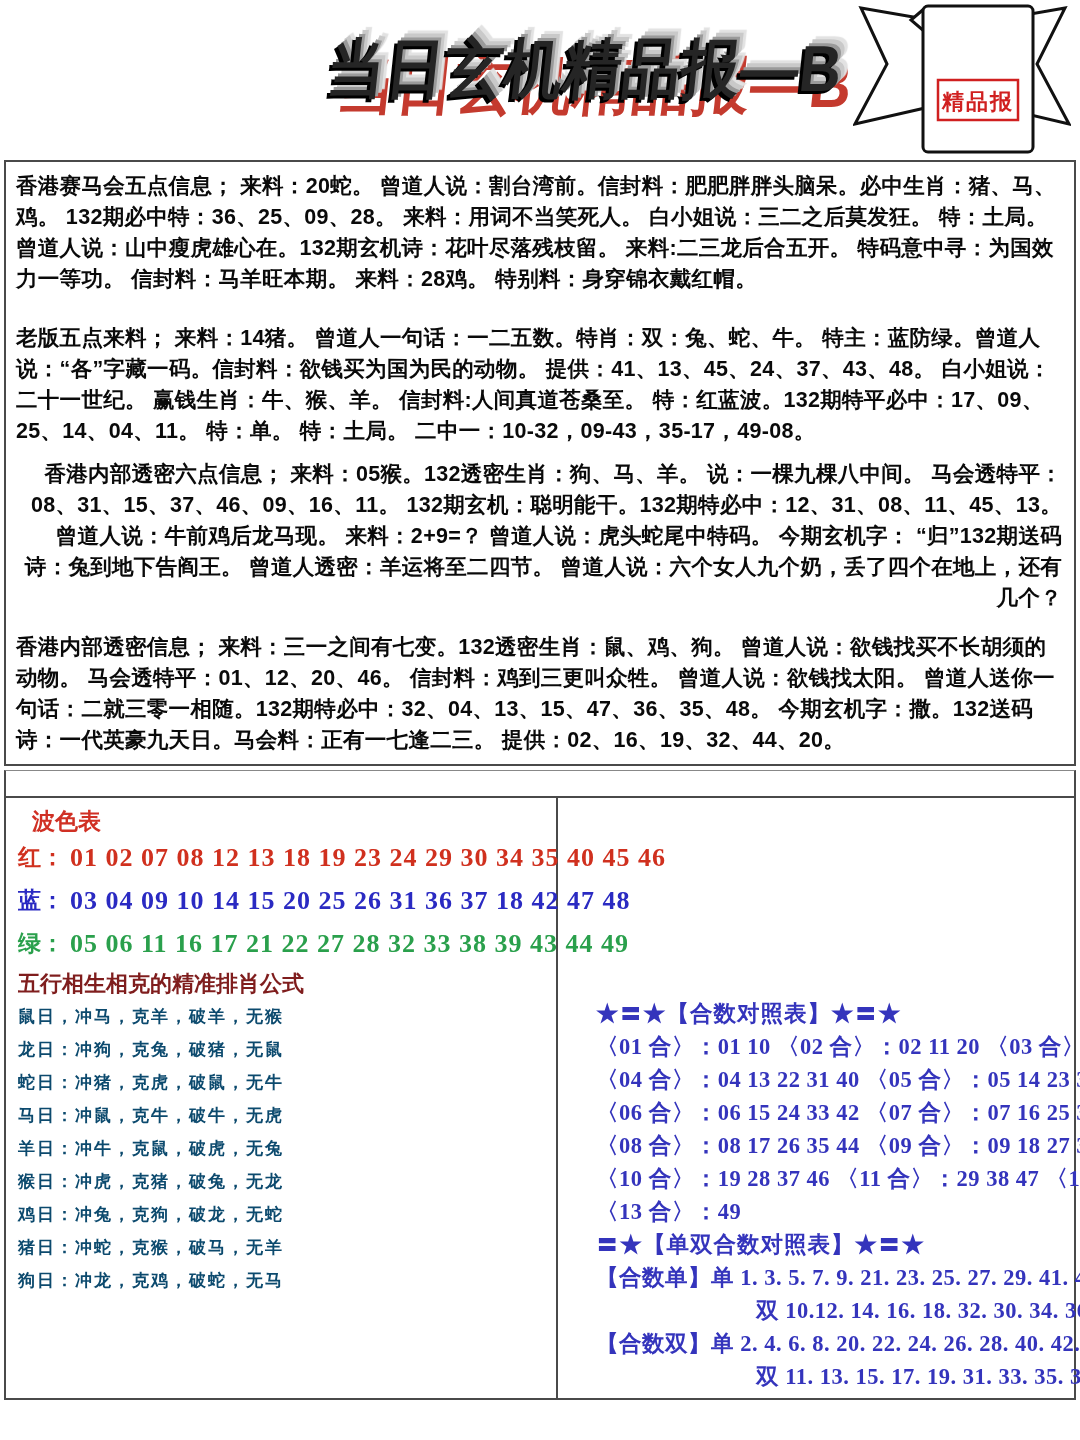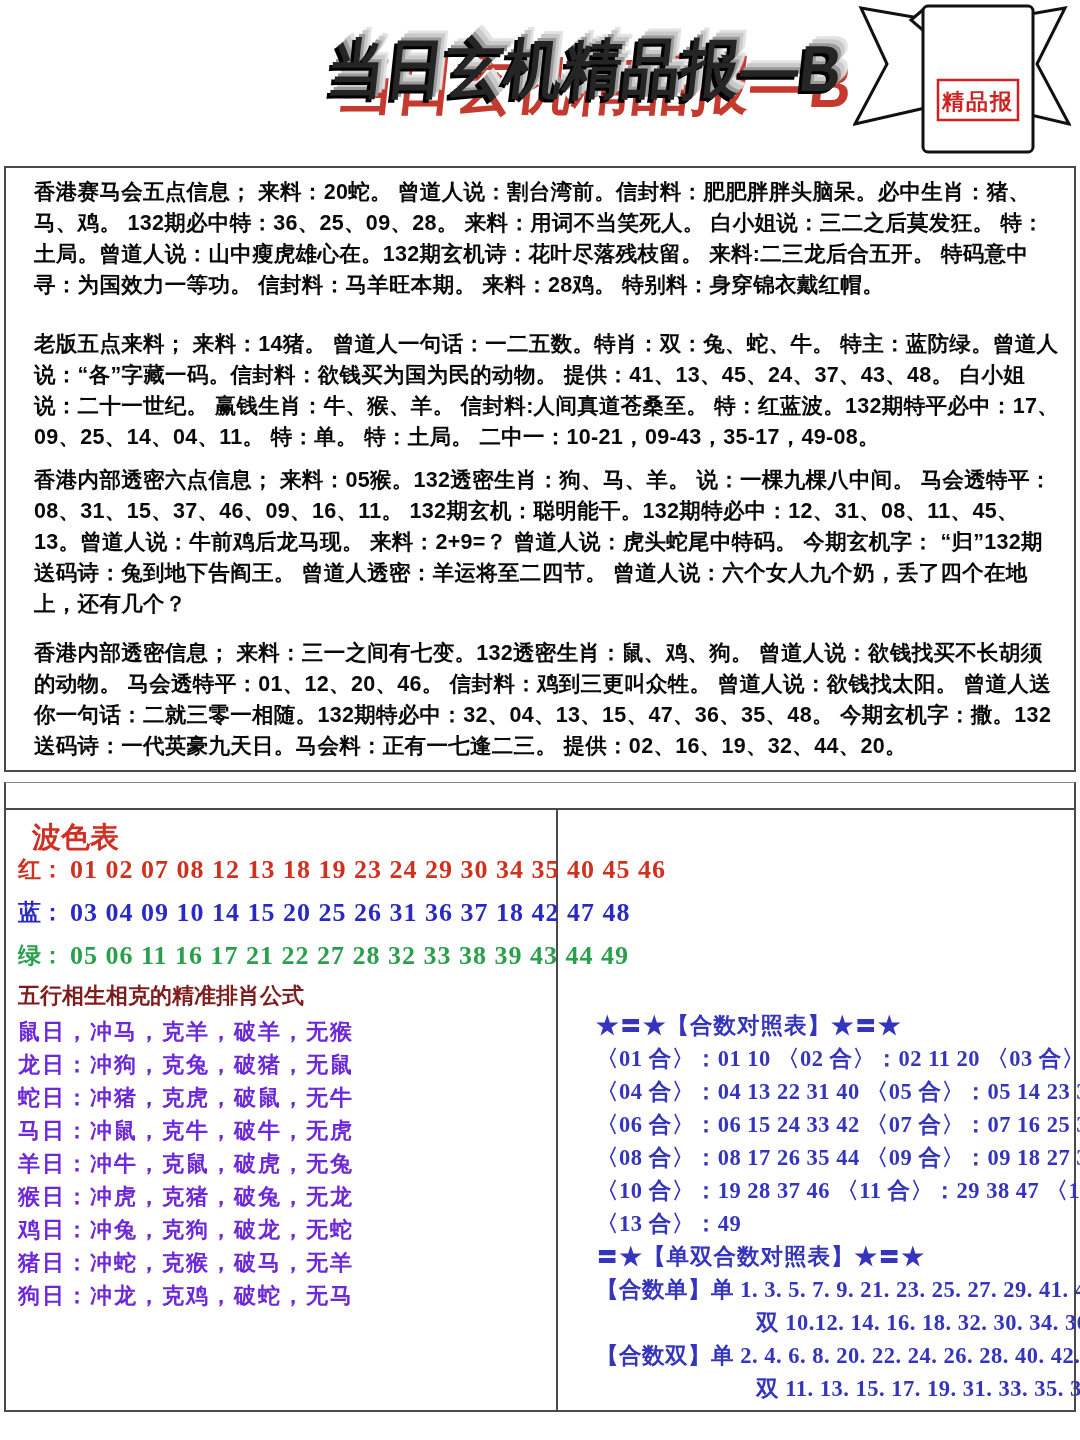--- a/index.html
+++ b/index.html
@@ -10,49 +10,49 @@
   .header { position:relative; height:156px; overflow:hidden; }
   .title3d { position:absolute; left:332px; top:22px; width:560px; height:120px; }
   .title-layer { position:absolute; white-space:nowrap; font-weight:900; font-size:58px;
                  letter-spacing:1px; transform:skewX(-6deg) scaleY(1.12); transform-origin:left top; }
   .title-red  { left:10px; top:20px; color:#c43a2e; }
   .title-main { left:0; top:4px; color:#252525;
                 text-shadow:-3px 3px 0 #000, 3px -3px 0 #9a9a9a, 6px -6px 0 #c9c9c9, 9px -9px 1px #e2e2e2; }
   .ribbon { position:absolute; left:853px; top:4px; width:218px; height:150px; }
 
   
-  .box1 { margin:10px 4px; border:2px solid #4a4a4a; padding:9px 12px 8px 28px;
+  .box1 { margin:4px 4px; border:2px solid #4a4a4a; padding:9px 12px 8px 10px;
           font-size:21.5px; font-weight:700; color:#0a0a0a; line-height:31px;
           min-height:598px; overflow:hidden; letter-spacing:0.3px; }
   .box1 p + p { margin-top:0; }
   .p2 { margin-top:28px !important; }
-  .p3 { margin-top:12px !important; }
+  .p3 { margin-top:12px !important;text-align:right; }
   .p4 { margin-top:18px !important; }
 
   
   .strip { margin:0 4px; height:28px; border-left:2px solid #4a4a4a; border-right:2px solid #4a4a4a;
            border-top:1px solid #888; border-bottom:2px solid #4a4a4a; }
 
   
   .box2 { margin:0 4px; border:2px solid #4a4a4a; border-top:none; display:flex; height:602px; }
   .col-left  { width:552px; border-right:2px solid #4a4a4a; padding:8px 6px 0 12px; }
   .col-right { flex:1; padding:200px 6px 0 38px; }
 
-  .bose-title { color:#d03024; font-size:29px; font-weight:700; padding-left:14px;
+  .bose-title { color:#d03024; font-size:23px; font-weight:700; padding-left:14px;
                 font-family:"Liberation Serif", serif; height:30px; }
   .bose-row { font-family:"Liberation Serif", serif; font-weight:700; font-size:26px;
               height:43px; display:flex; align-items:center; letter-spacing:1px; white-space:nowrap; }
   .bose-row .lbl { font-size:23px; margin-right:6px; letter-spacing:0; }
   .c-red   { color:#d0301e; }
   .c-blue  { color:#2a2ac2; }
   .c-green { color:#2aa04c; }
 
   .formula-title { color:#7f1d1d; font-size:22px; font-weight:700; margin:4px 0 8px;
                    font-family:"Liberation Serif", serif; height:28px; }
-  .zodiac-line { color:#6d28d9; font-size:22px; font-weight:700; height:33px;
+  .zodiac-line { color:#0c4a6e; font-size:17px; font-weight:700; height:33px;
                  font-family:"Liberation Serif", serif; letter-spacing:2px; white-space:nowrap; }
 
   .r-line { color:#3434bc; font-size:22.5px; font-weight:700; height:33px;
             font-family:"Liberation Serif", serif; white-space:nowrap; letter-spacing:0.5px; }
   .r-header { letter-spacing:1px; }
   .r-indent { padding-left:160px; }
 </style>
 </head>
 <body>
 
@@ -69,21 +69,21 @@
       <polygon points="72,4 58,16 72,28" fill="#fff" stroke="#111" stroke-width="3"></polygon>
       <polygon points="148,4 162,16 148,28" fill="#fff" stroke="#111" stroke-width="3"></polygon>
       <rect x="70" y="2" width="110" height="146" rx="5" fill="#fff" stroke="#111" stroke-width="3"></rect>
       <rect x="85" y="76" width="80" height="40" fill="#fff" stroke="#d02020" stroke-width="2.5"></rect>
       <text x="125" y="105" text-anchor="middle" font-size="22" font-weight="bold" fill="#d02020" font-family="Liberation Sans, sans-serif" letter-spacing="2">精品报</text>
     </svg>
   </div>
 
   <div class="box1">
     <p>香港赛马会五点信息； 来料：20蛇。 曾道人说：割台湾前。信封料：肥肥胖胖头脑呆。必中生肖：猪、马、鸡。 132期必中特：36、25、09、28。 来料：用词不当笑死人。 白小姐说：三二之后莫发狂。 特：土局。曾道人说：山中瘦虎雄心在。132期玄机诗：花叶尽落残枝留。 来料:二三龙后合五开。 特码意中寻：为国效力一等功。 信封料：马羊旺本期。 来料：28鸡。 特别料：身穿锦衣戴红帽。</p>
-    <p class="p2">老版五点来料； 来料：14猪。 曾道人一句话：一二五数。特肖：双：兔、蛇、牛。 特主：蓝防绿。曾道人说：“各”字藏一码。信封料：欲钱买为国为民的动物。 提供：41、13、45、24、37、43、48。 白小姐说：二十一世纪。 赢钱生肖：牛、猴、羊。 信封料:人间真道苍桑至。 特：红蓝波。132期特平必中：17、09、25、14、04、11。 特：单。 特：土局。 二中一：10-21，09-43，35-17，49-08。</p>
+    <p class="p2">老版五点来料； 来料：14猪。 曾道人一句话：一二五数。特肖：双：兔、蛇、牛。 特主：蓝防绿。曾道人说：“各”字藏一码。信封料：欲钱买为国为民的动物。 提供：41、13、45、24、37、43、48。 白小姐说：二十一世纪。 赢钱生肖：牛、猴、羊。 信封料:人间真道苍桑至。 特：红蓝波。132期特平必中：17、09、25、14、04、11。 特：单。 特：土局。 二中一：10-32，09-43，35-17，49-08。</p>
     <p class="p3">香港内部透密六点信息； 来料：05猴。132透密生肖：狗、马、羊。 说：一棵九棵八中间。 马会透特平：08、31、15、37、46、09、16、11。 132期玄机：聪明能干。132期特必中：12、31、08、11、45、13。曾道人说：牛前鸡后龙马现。 来料：2+9=？ 曾道人说：虎头蛇尾中特码。 今期玄机字： “归”132期送码诗：兔到地下告阎王。 曾道人透密：羊运将至二四节。 曾道人说：六个女人九个奶，丢了四个在地上，还有几个？</p>
     <p class="p4">香港内部透密信息； 来料：三一之间有七变。132透密生肖：鼠、鸡、狗。 曾道人说：欲钱找买不长胡须的动物。 马会透特平：01、12、20、46。 信封料：鸡到三更叫众牲。 曾道人说：欲钱找太阳。 曾道人送你一句话：二就三零一相随。132期特必中：32、04、13、15、47、36、35、48。 今期玄机字：撒。132送码诗：一代英豪九天日。马会料：正有一七逢二三。 提供：02、16、19、32、44、20。</p>
   </div>
 
   <div class="strip"></div>
 
   <div class="box2">
 
     <div class="col-left">
       <div class="bose-title">波色表</div>

